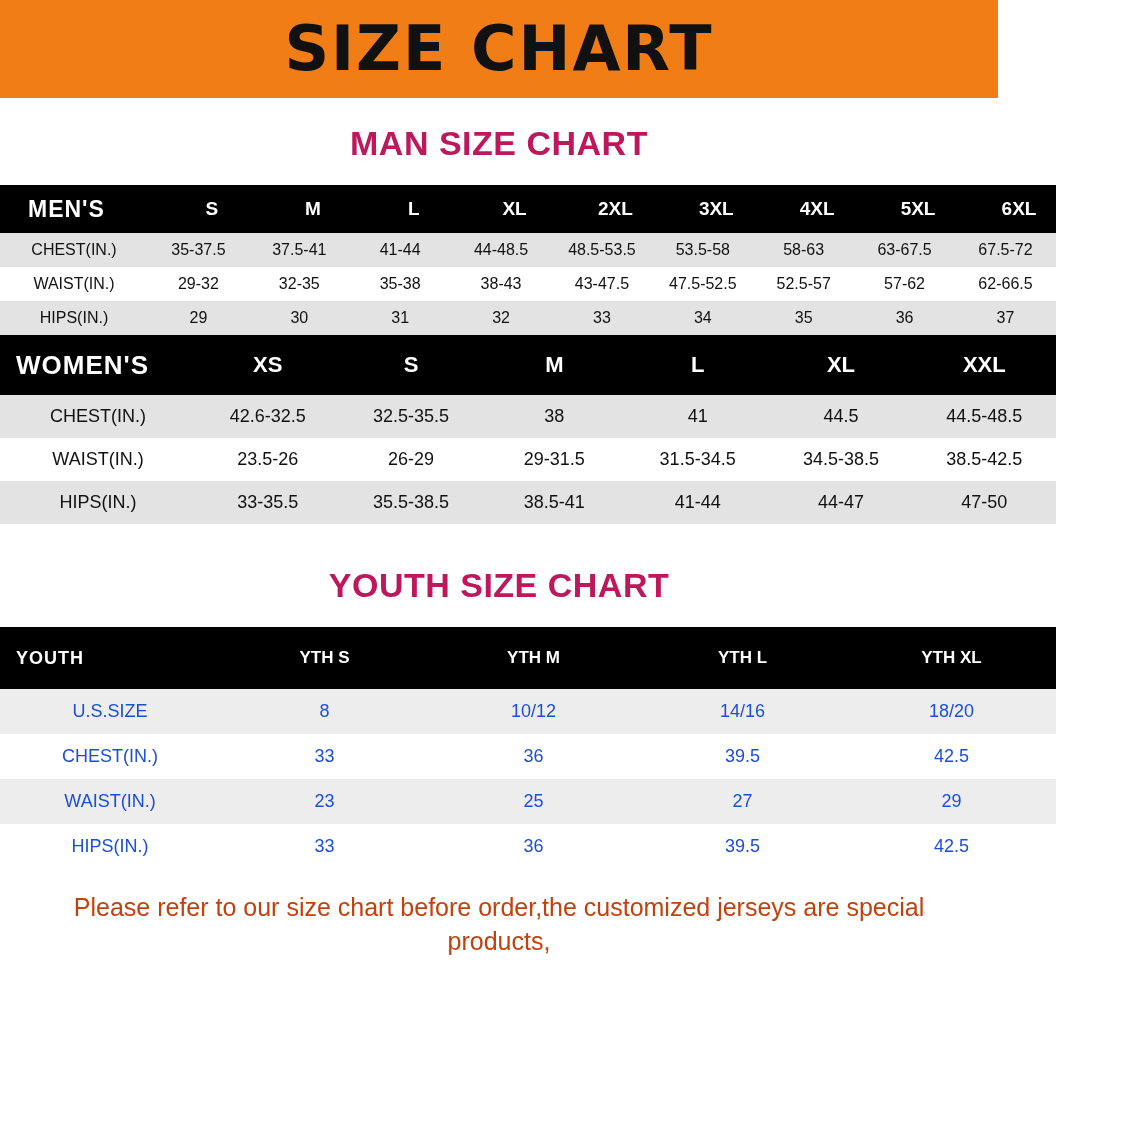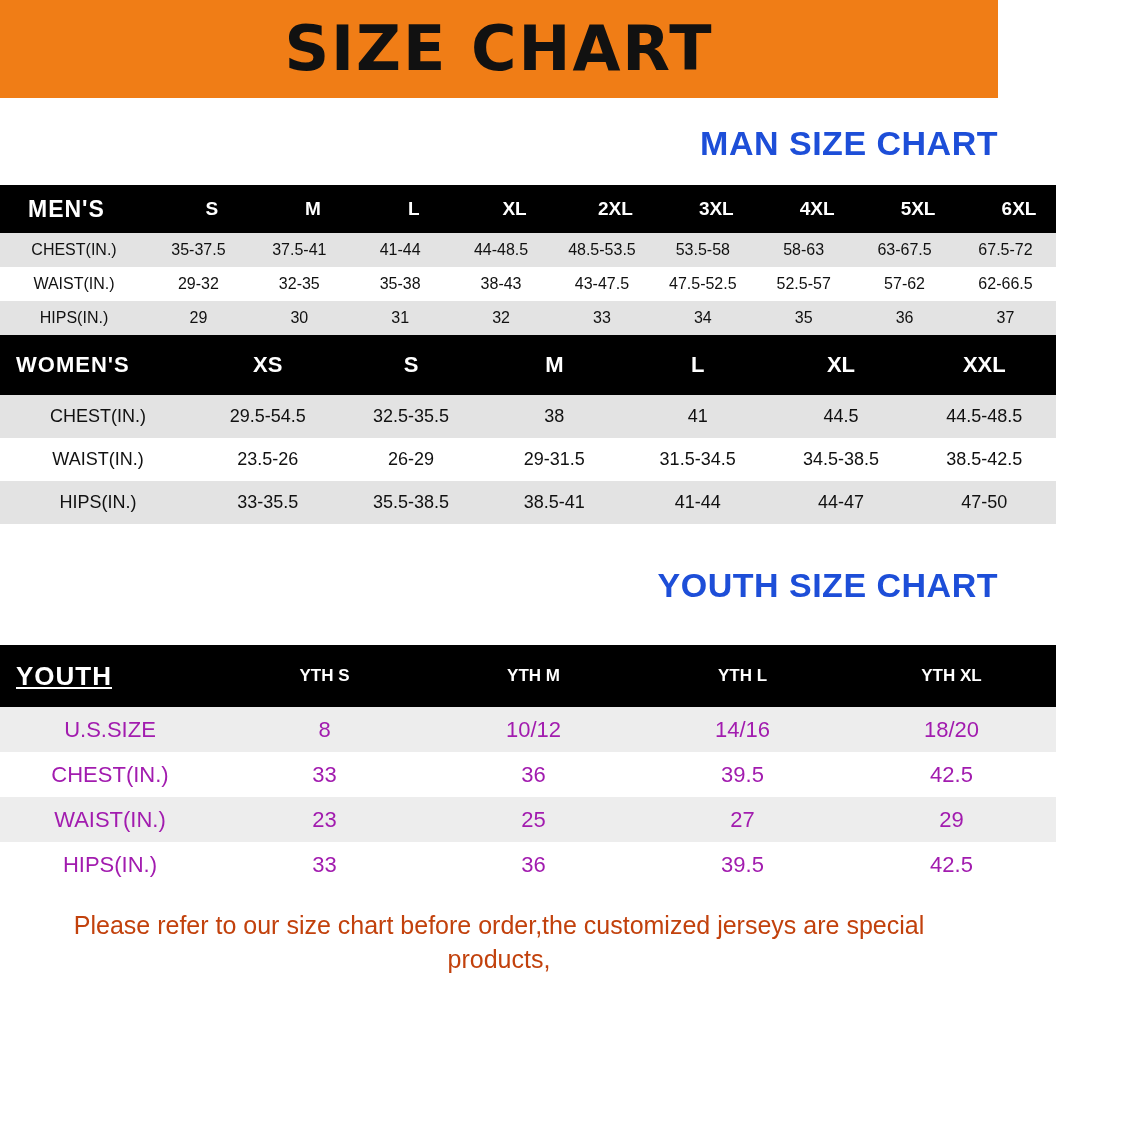--- a/index.html
+++ b/index.html
@@ -32,30 +32,30 @@
     font-family: "DejaVu Sans", sans-serif;
     font-weight: bold;
     font-size: 62px;
     letter-spacing: 2px;
     color: #111111;
     line-height: 1;
   }
 
   
   .section-title {
-    text-align: right;
+    text-align: center;
     font-family: "Liberation Sans", sans-serif;
     font-weight: bold;
     font-size: 34px;
-    color: #1d4ed8;
+    color: #be185d;
     letter-spacing: 0.5px;
   }
   .title-man   { margin-top: 26px; margin-bottom: 22px; }
   .title-women { margin-top: 34px; margin-bottom: 22px; }
-  .title-youth { margin-top: 42px; margin-bottom: 40px; }
+  .title-youth { margin-top: 42px; margin-bottom: 22px; }
 
   
   table.size-table {
     border-collapse: collapse;
     table-layout: fixed;
     margin: 0 auto;
   }
   table.size-table th,
   table.size-table td {
     border: none;
@@ -82,31 +82,31 @@
   #men-table { width: 1056px; }
   #men-table thead th { height: 46px; font-size: 19px; padding-left: 28px; }
   #men-table thead th.corner { font-size: 23px; }
   #men-table tbody tr { height: 34px; }
   #men-table tbody td { font-size: 16px; color: #111; }
   #men-table col.lbl { width: 148px; }
 
   
   #women-table { width: 1056px; }
   #women-table thead th { height: 58px; font-size: 22px; }
-  #women-table thead th.corner { font-size: 22px; }
+  #women-table thead th.corner { font-size: 26px; }
   #women-table tbody tr { height: 43px; }
   #women-table tbody td { font-size: 18px; color: #111; }
   #women-table col.lbl { width: 196px; }
 
   
   #youth-table { width: 1056px; }
   #youth-table thead th { height: 60px; font-size: 17px; }
-  #youth-table thead th.corner { font-size: 26px; text-decoration: underline; }
+  #youth-table thead th.corner { font-size: 18px; }
   #youth-table tbody tr { height: 45px; }
-  #youth-table tbody td { font-size: 22px; color: #a21caf; }
+  #youth-table tbody td { font-size: 18px; color: #1d4ed8; }
   #youth-table col.lbl { width: 220px; }
 
   
   tr.stripe-gray td { background: #e3e3e3; }
   tr.stripe-white td { background: #ffffff; }
   tr.stripe-light td { background: #ededed; }
 
   
   .note {
     margin: 22px 34px 0 34px;
@@ -214,21 +214,21 @@
         <th>S</th>
         <th>M</th>
         <th>L</th>
         <th>XL</th>
         <th>XXL</th>
       </tr>
     </thead>
     <tbody>
       <tr class="stripe-gray">
         <td class="rowlabel">CHEST(IN.)</td>
-        <td>29.5-54.5</td>
+        <td>42.6-32.5</td>
         <td>32.5-35.5</td>
         <td>38</td>
         <td>41</td>
         <td>44.5</td>
         <td>44.5-48.5</td>
       </tr>
       <tr class="stripe-white">
         <td class="rowlabel">WAIST(IN.)</td>
         <td>23.5-26</td>
         <td>26-29</td>

